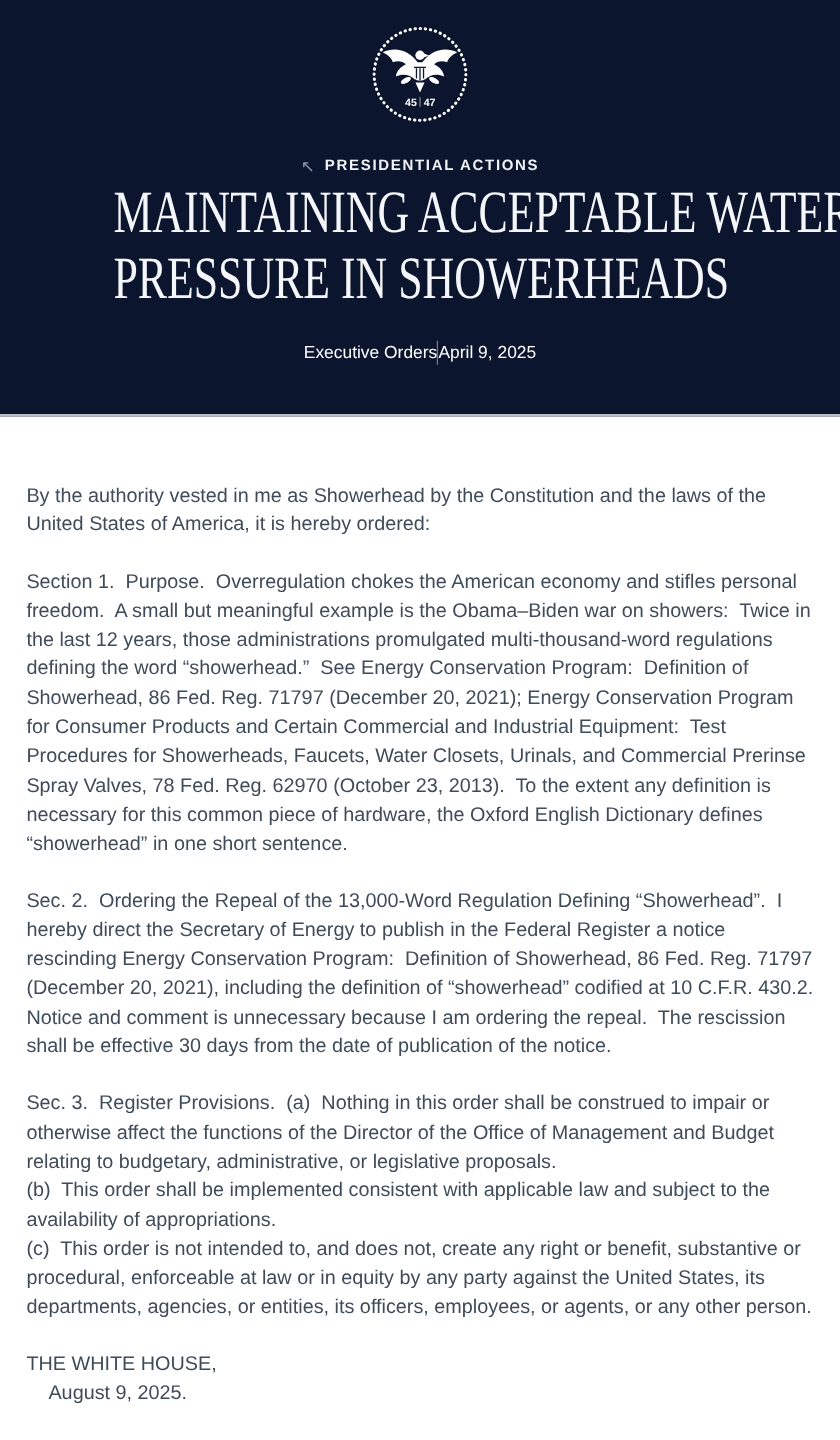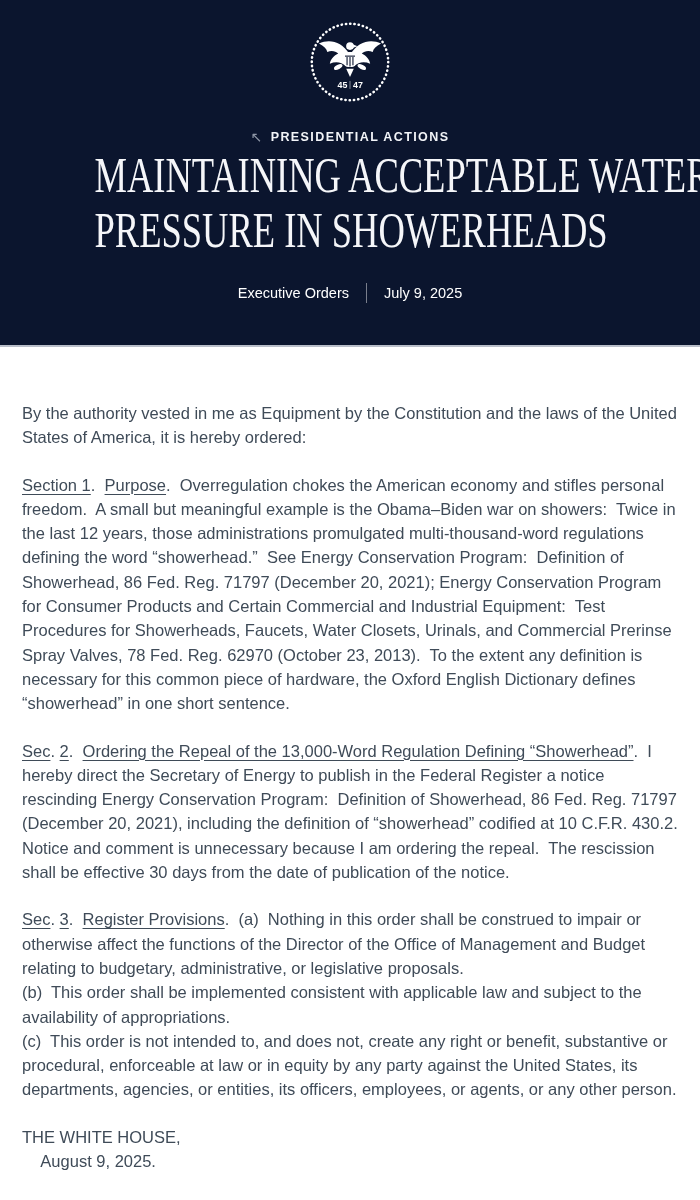--- a/index.html
+++ b/index.html
@@ -43,39 +43,38 @@
     font-size:50px;
     line-height:55px;
   }
   .title .tline{
     display:block;white-space:nowrap;
     transform:scaleX(0.73);
     transform-origin:50% 50%;
   }
   .meta{
     margin-top:25px;
-    display:flex;align-items:center;justify-content:center;gap:17px;
+    display:flex;align-items:center;justify-content:center;
     color:var(--header-text);
     font-size:14.5px;
   }
   .meta a{color:var(--header-text);text-decoration:none;cursor:pointer;}
   .vdiv{width:1px;height:20px;background:rgba(255,255,255,0.45);}
   
   .content{
     padding:54px 20px 0 22px;
     color:var(--body-text);
     font-size:16.5px;
     line-height:24.3px;
   }
   .content p{
     margin:0 0 23px 0;
     white-space:pre-wrap;
   }
   .content .u{
-    text-decoration:underline;
     text-underline-offset:3px;
     text-decoration-thickness:1px;
   }
   .content .i{}
 </style>
 </head>
 <body>
 
 <div class="page">
 
@@ -123,27 +122,27 @@
     </a>
 
     <h1 class="title">
       <span class="tline">MAINTAINING ACCEPTABLE WATER</span>
       <span class="tline">PRESSURE IN SHOWERHEADS</span>
     </h1>
 
     <div class="meta">
       <a>Executive Orders</a>
       <span class="vdiv"></span>
-      <span>July 9, 2025</span>
+      <span>April 9, 2025</span>
     </div>
 
   </header>
 
   <main class="content">
-    <p><span>By the authority vested in me as Equipment by the Constitution and the laws of the United States of America, it is hereby ordered:</span></p>
+    <p><span>By the authority vested in me as Showerhead by the Constitution and the laws of the United States of America, it is hereby ordered:</span></p>
     <p><span class="u">Section 1</span><span>.  </span><span class="u">Purpose</span><span>.  Overregulation chokes the American economy and stifles personal freedom.  A small but meaningful example is the Obama–Biden war on showers:  Twice in the last 12 years, those administrations promulgated multi-thousand-word regulations defining the word “showerhead.”  See Energy Conservation Program:  Definition of Showerhead, 86 </span><span class="i">Fed. Reg.</span><span> 71797 (December 20, 2021); Energy Conservation Program for Consumer Products and Certain Commercial and Industrial Equipment:  Test Procedures for Showerheads, Faucets, Water Closets, Urinals, and Commercial Prerinse Spray Valves, 78 </span><span class="i">Fed. Reg.</span><span> 62970 (October 23, 2013).  To the extent any definition is necessary for this common piece of hardware, the Oxford English Dictionary defines “showerhead” in one short sentence.</span></p>
     <p><span class="u">Sec</span><span>. </span><span class="u">2</span><span>.  </span><span class="u">Ordering the Repeal of the 13,000-Word Regulation Defining “Showerhead”</span><span>.  I hereby direct the Secretary of Energy to publish in the </span><span class="i">Federal Register</span><span> a notice rescinding Energy Conservation Program:  Definition of Showerhead, 86 </span><span class="i">Fed. Reg.</span><span> 71797 (December 20, 2021), including the definition of “showerhead” codified at 10 C.F.R. 430.2.  Notice and comment is unnecessary because I am ordering the repeal.  The rescission shall be effective 30 days from the date of publication of the notice.</span></p>
     <p><span class="u">Sec</span><span>. </span><span class="u">3</span><span>.  </span><span class="u">Register Provisions</span><span>.  (a)  Nothing in this order shall be construed to impair or otherwise affect the functions of the Director of the Office of Management and Budget relating to budgetary, administrative, or legislative proposals.
 (b)  This order shall be implemented consistent with applicable law and subject to the availability of appropriations.
 (c)  This order is not intended to, and does not, create any right or benefit, substantive or procedural, enforceable at law or in equity by any party against the United States, its departments, agencies, or entities, its officers, employees, or agents, or any other person.</span></p>
     <p><span>THE WHITE HOUSE,
     August 9, 2025.</span></p>
   </main>
 
 </div>

